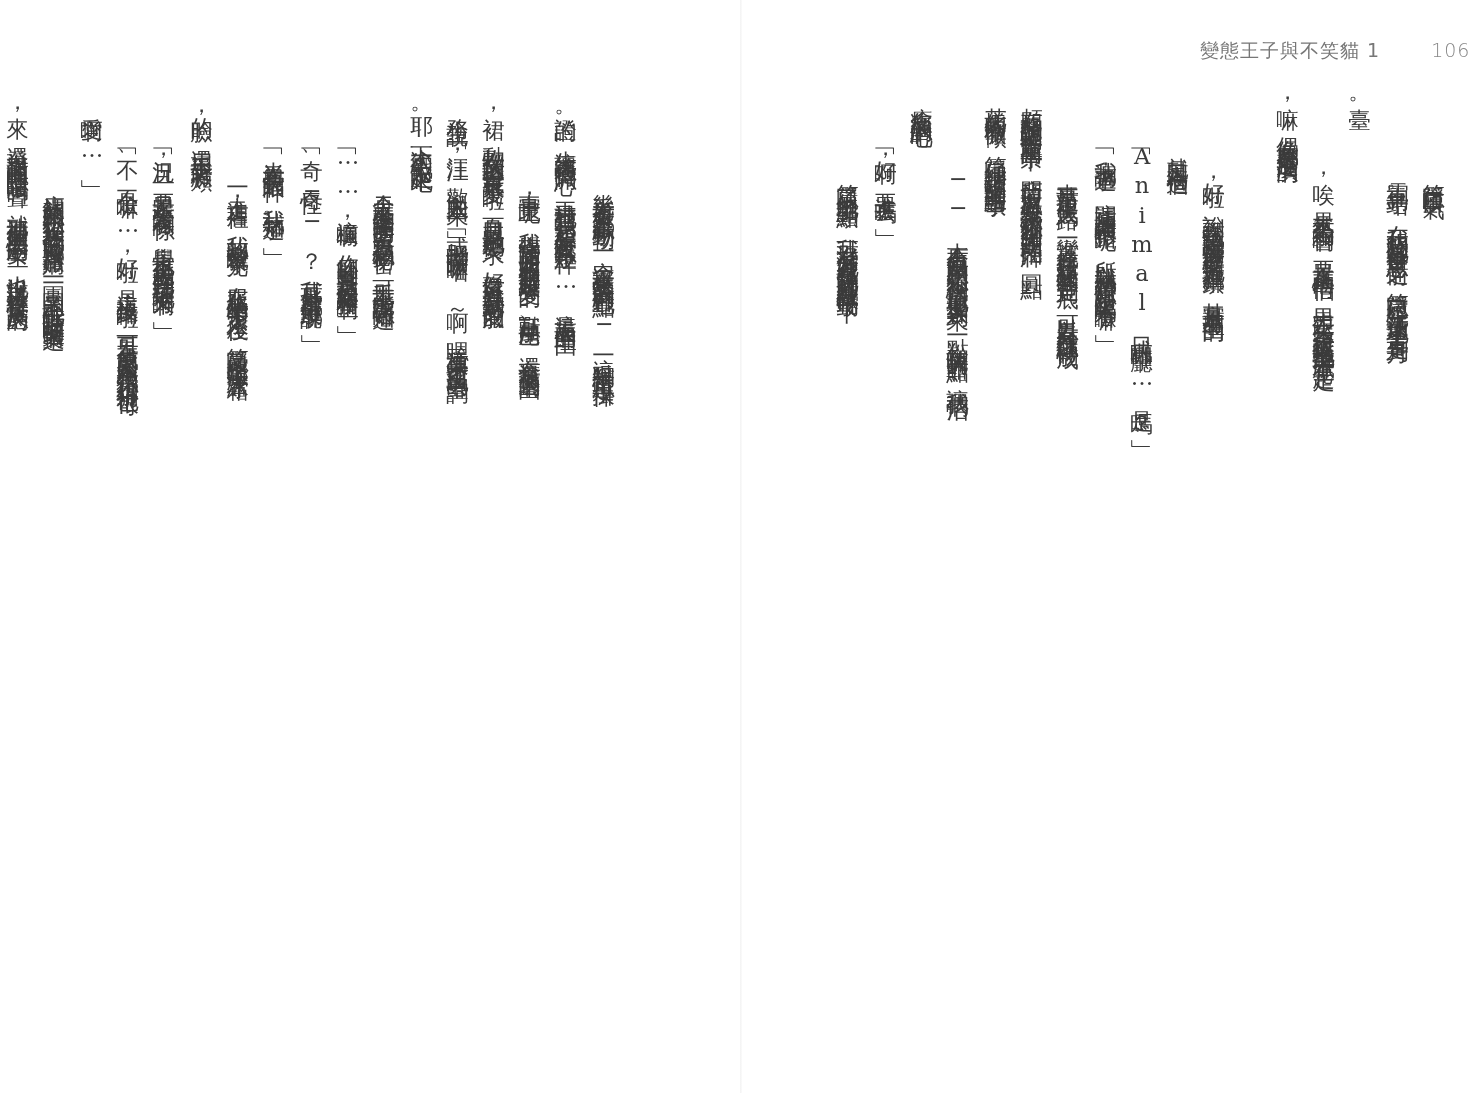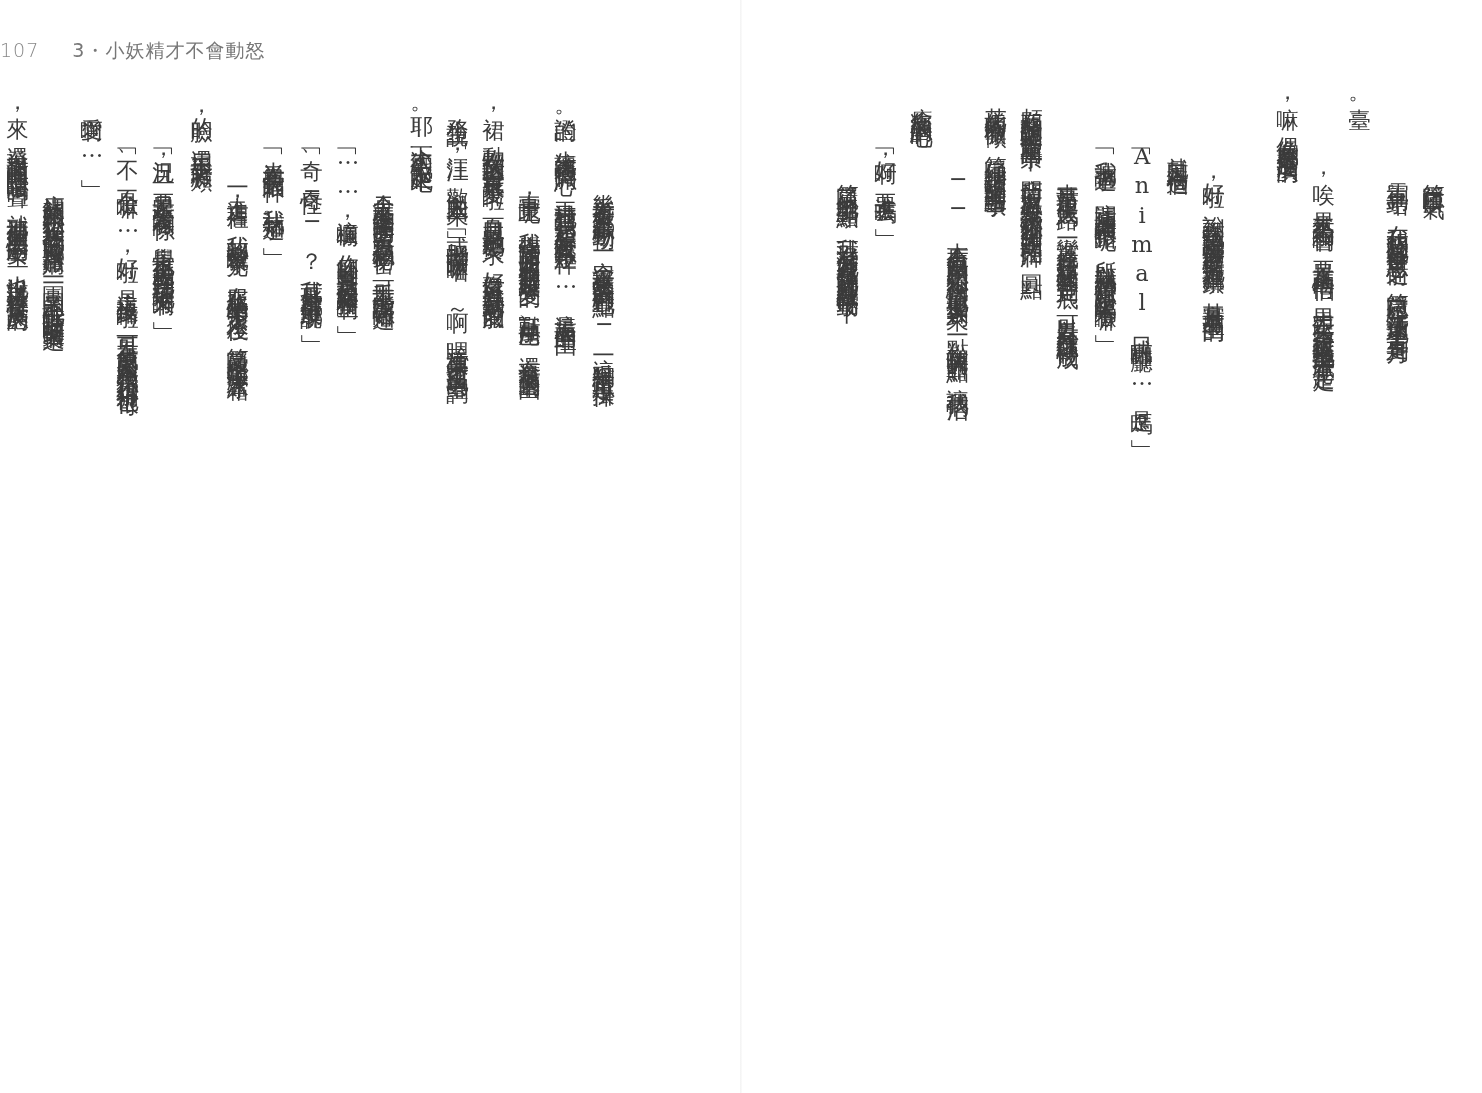--- a/index.html
+++ b/index.html
@@ -18,25 +18,25 @@
   .col { position: absolute; writing-mode: vertical-rl; text-orientation: upright;
          font-size: 22.5px; line-height: 36px; letter-spacing: 3.2px; white-space: nowrap;
          color: #3b3b3b; }
 </style>
 </head>
 <body>
 
 <div class="spread">
   <div class="gutter"></div>
 
-  <div class="header left">
-    <span class="pnum">107</span>
-    <span>3・小妖精才不會動怒</span>
+
+  <div class="header right">
+    <span>變態王子與不笑貓 1</span>
+    <span class="pnum">106</span>
   </div>
-
 
   <div id="left-body">
       <div class="col" style="left: 586px; top: 150px;">　幾乎所有女生都喜歡小動物。一定會讓女生喜歡的約會地點──這一點網路上可是掛保</div>
       <div class="col" style="left: 548px; top: 100px;">證的。先讓筒隱覺得開心，再請她幫我一起想想要怎麼攻略小豆梓……這是表面的理由。</div>
       <div class="col" style="left: 512px; top: 150px;">　事實上呢，我覺得這間店的女服務生制服超級可愛的。獸耳加尾巴、還有滾荷葉邊的圍</div>
       <div class="col" style="left: 476px; top: 100px;">裙，動物女僕的打扮實在太可愛了啦。而且只要跟她們要求，好像還可以親耳聽到可愛的服</div>
       <div class="col" style="left: 440px; top: 100px;">務生說：「汪汪，歡迎主人回來～」或「把嘴打開嘛喵～，啊～嗯」這種夢中才會出現的臺詞</div>
       <div class="col" style="left: 404px; top: 100px;">耶。下次約戳太一起來吧。</div>
       <div class="col" style="left: 366px; top: 150px;">　今天是來勘查這間店的素質這一點是個祕密，可千萬不能讓筒隱知道。</div>
       <div class="col" style="left: 330px; top: 140px;">「……這樣啊，你的目的其實是這裡的女服務生啊。」</div>

